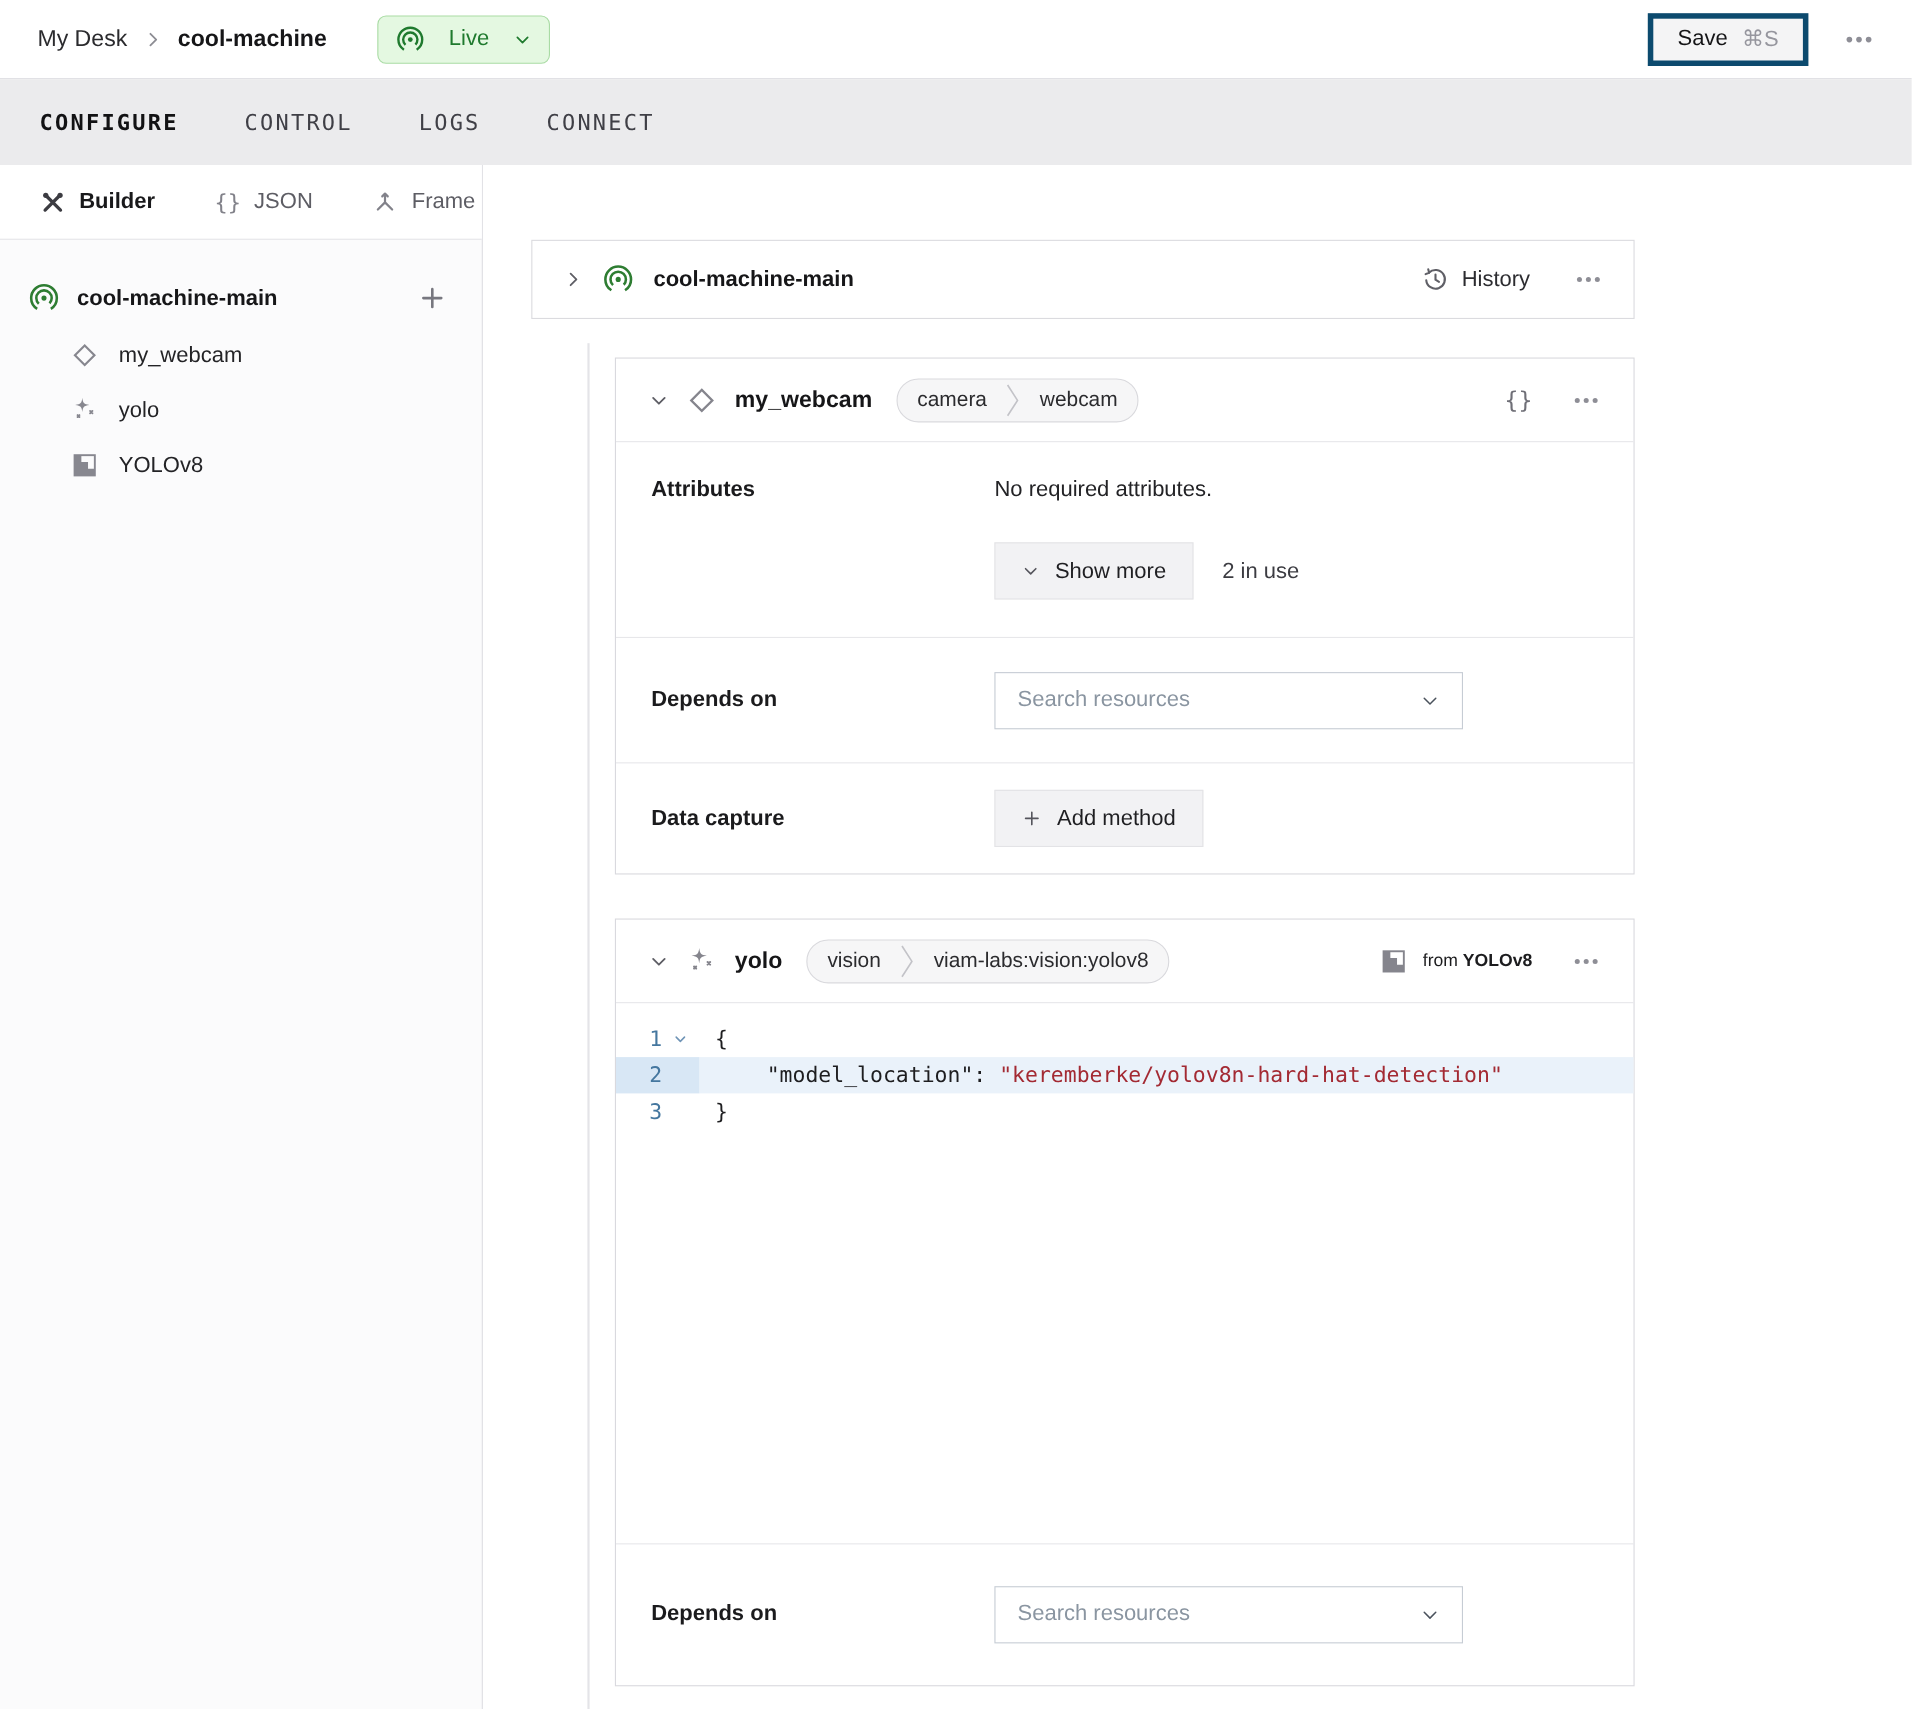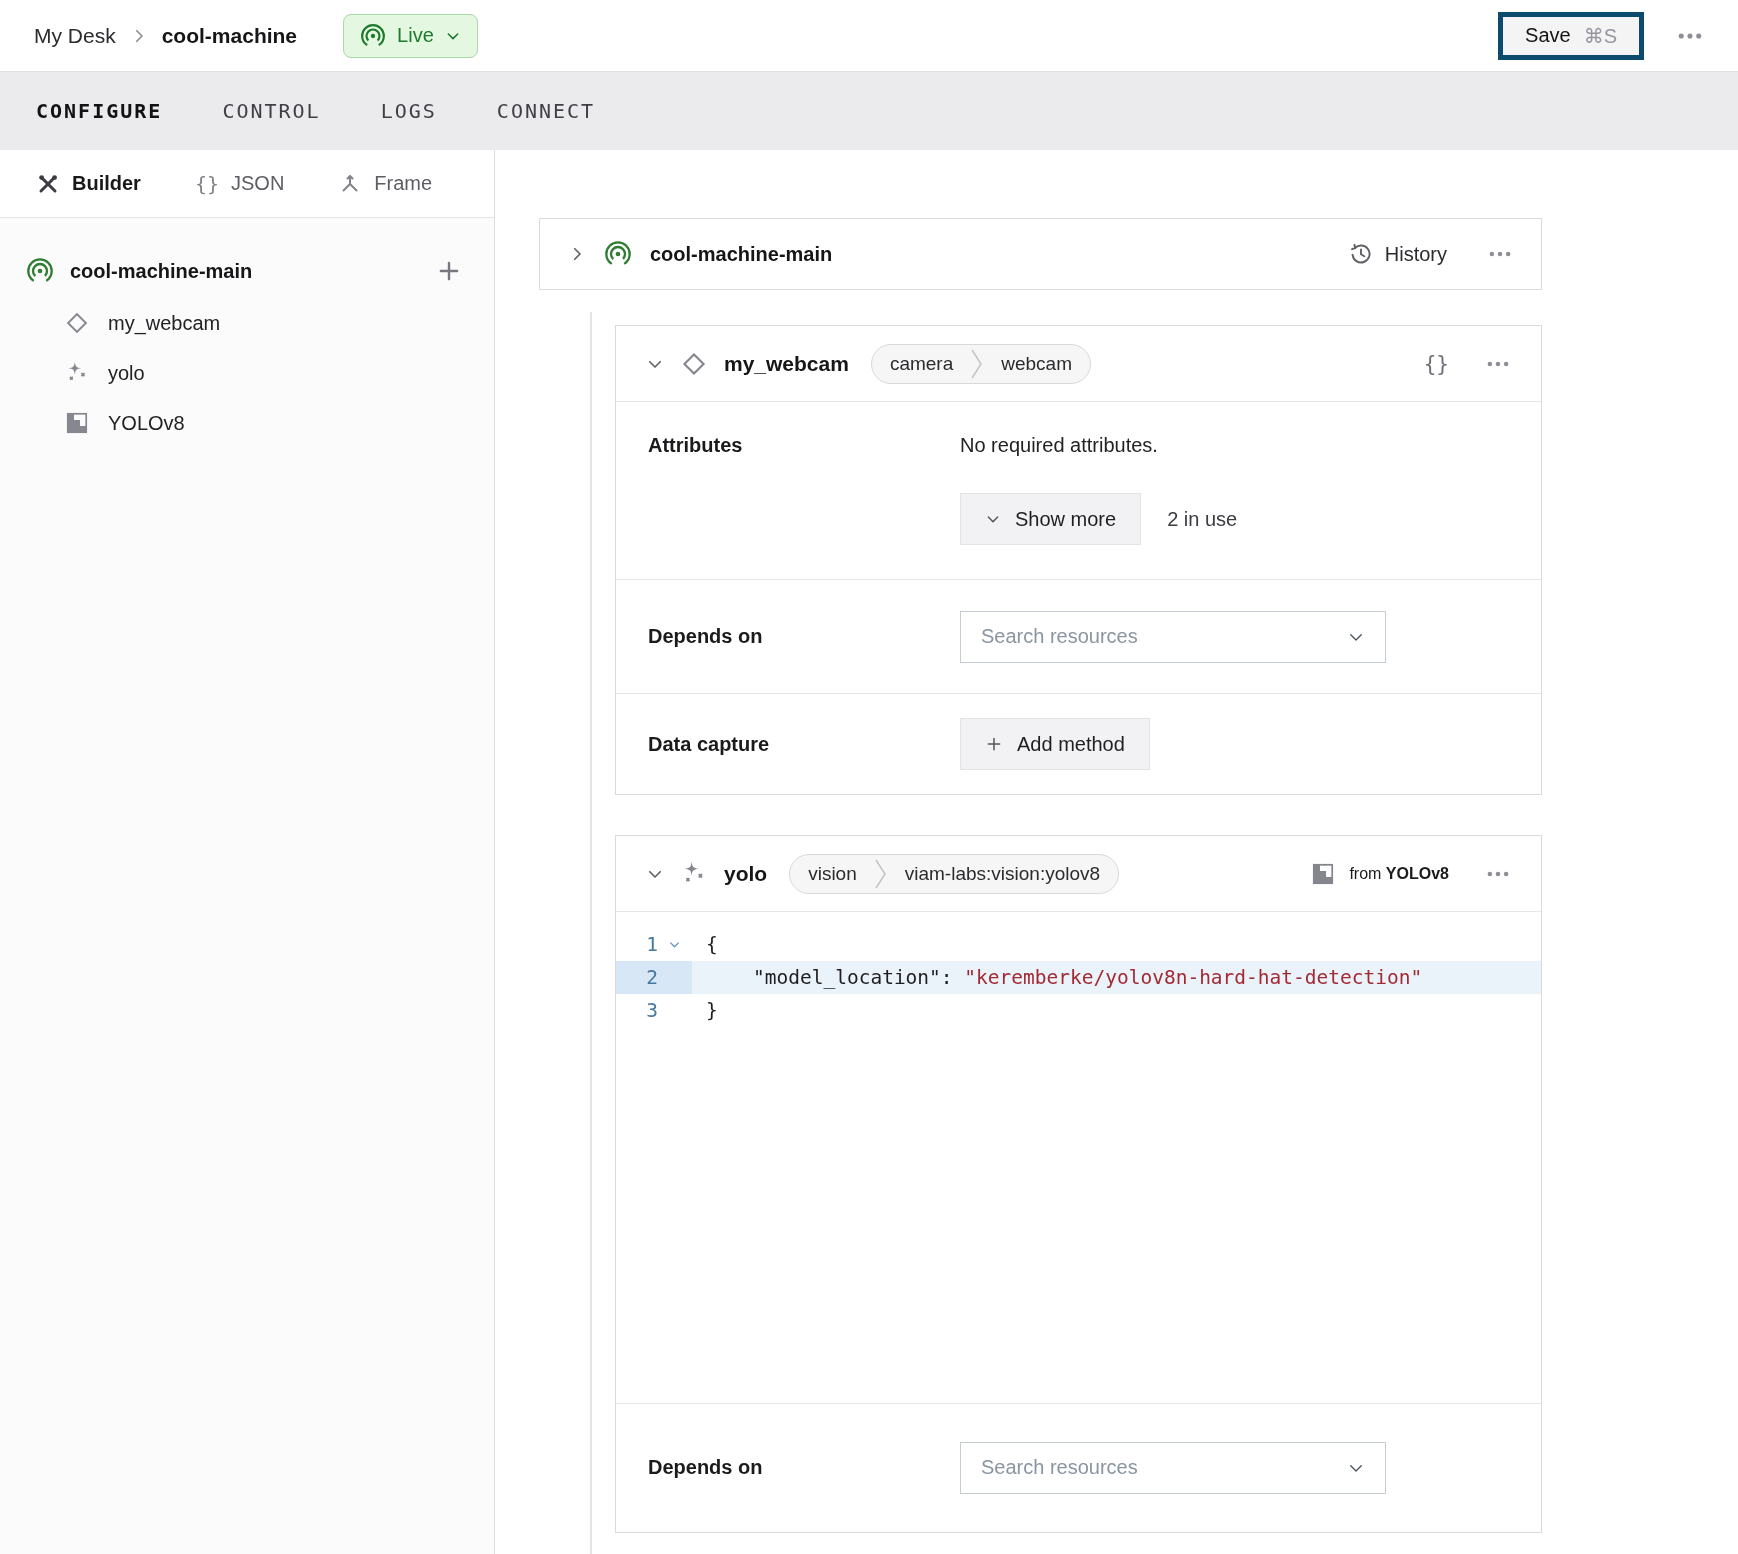--- a/index.html
+++ b/index.html
@@ -4,39 +4,39 @@
 <style>
   * { margin:0; padding:0; box-sizing:border-box; }
   html,body { width:1738px; height:1554px; background:#fff; font-family:"Liberation Sans",sans-serif; color:#1c1c1e; overflow:hidden; }
 
   
   .topbar { height:72px; display:flex; align-items:center; padding:0 34px; background:#fff; border-bottom:1px solid #dedee3; }
   .crumbs { display:flex; align-items:center; gap:14px; font-size:21px; }
   .crumb { color:#2b2b2e; }
   .crumb.current { font-weight:700; color:#161618; }
   .crumb-sep { color:#8d8d94; display:flex; }
-  .live-badge { margin-left:46px; height:44px; display:flex; align-items:center; gap:11px; padding:0 16px;
+  .live-badge { margin-left:46px; height:44px; display:flex; align-items:center; gap:22px; padding:0 16px;
     background:#e4f8e1; border:1px solid #a9dba4; border-radius:8px; color:#1f7a2e; font-size:20px; cursor:pointer; }
   .topbar-right { margin-left:auto; display:flex; align-items:center; gap:32px; }
   .save-btn { height:48px; display:flex; align-items:center; gap:13px; padding:0 22px;
     background:#f4f4f5; border:5px solid #0c4a6e; font-size:20px; color:#141416; cursor:pointer; }
   .save-kbd { color:#96969e; }
   .icon { display:inline-flex; flex:none; }
 
   
   .tabbar { height:78px; background:#ebebed; display:flex; align-items:center; padding:0 36px; gap:60px;
     font-family:"DejaVu Sans Mono","Liberation Mono",monospace; font-size:20px; letter-spacing:2px; }
   .tab { color:#3f3f46; cursor:pointer; }
   .tab.active { color:#121214; font-weight:700; }
 
   
   .shell { display:flex; height:1404px; }
 
   
-  .sidebar { width:495px; flex:none; background:#fbfbfc; border-right:1px solid #dcdce1; }
+  .sidebar { width:439px; flex:none; background:#fbfbfc; border-right:1px solid #dcdce1; }
   .view-toggle { height:68px; background:#fff; border-bottom:1px solid #e4e4e8; display:flex; align-items:center; padding:0 36px; gap:54px; }
   .view-item { display:flex; align-items:center; gap:12px; font-size:20px; color:#5d5d64; cursor:pointer; }
   .view-item .icon { color:#82828a; }
   .view-item.active { color:#19191b; font-weight:700; }
   .view-item.active .icon { color:#3c3c42; }
   .braces-glyph { font-family:"DejaVu Sans Mono",monospace; font-size:20px; }
   .tree { padding-top:26px; }
   .tree-root { height:54px; display:flex; align-items:center; padding:0 32px 0 26px; gap:16px; cursor:pointer; }
   .tree-root-label { font-size:20px; font-weight:700; color:#161618; }
   .tree-add { margin-left:auto; color:#77777f; cursor:pointer; }

